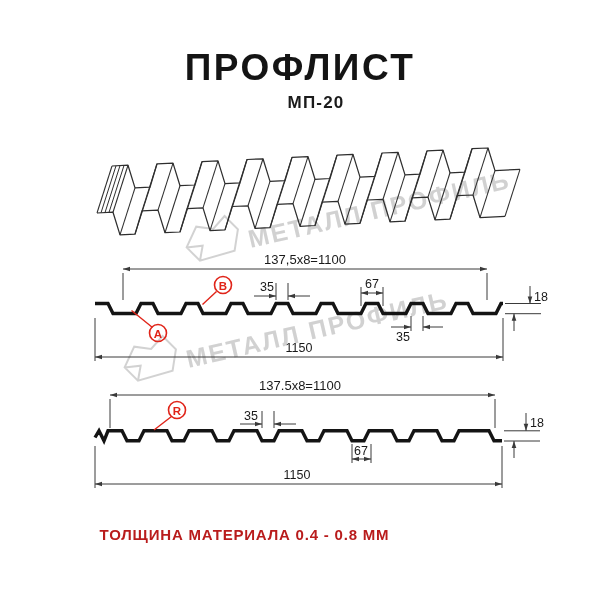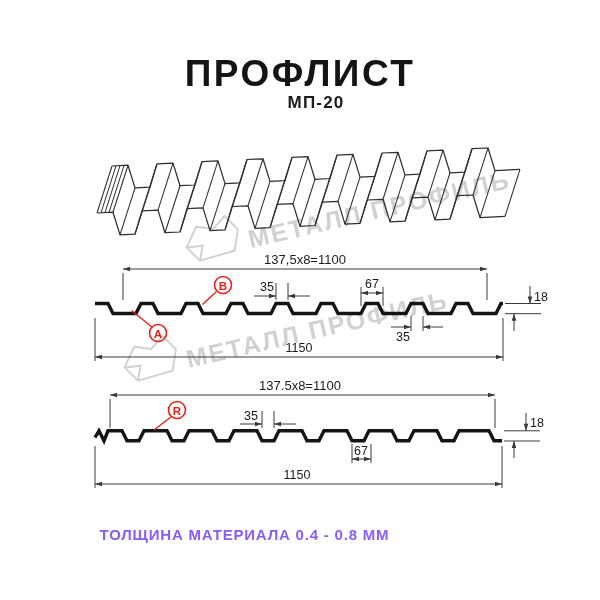--- a/index.html
+++ b/index.html
@@ -1,23 +1,23 @@
 <!DOCTYPE html>
 <html><head>
 <meta charset="utf-8">
 <style>
   html,body{margin:0;padding:0;background:#fff;}
   .stage{position:relative;width:600px;height:600px;background:#fff;overflow:hidden;
          font-family:"Liberation Sans",sans-serif;}
   .title{position:absolute;top:47px;left:0;width:600px;text-align:center;
-         font-size:37px;font-weight:800;letter-spacing:2.5px;color:#141414;margin-top:6px;}
+         font-size:37px;font-weight:800;letter-spacing:2.5px;color:#141414;}
   .subtitle{position:absolute;top:93px;left:16px;width:600px;text-align:center;
          font-size:17px;font-weight:600;letter-spacing:1.2px;color:#1b1b1b;}
   .footer{position:absolute;top:526px;left:0;width:489px;text-align:center;
-         font-size:15px;font-weight:600;letter-spacing:.8px;color:#8b5cf6;}
+         font-size:15px;font-weight:600;letter-spacing:.8px;color:#b91c1c;}
   svg.draw{position:absolute;left:0;top:0;}
   text.dim{font-size:12.5px;fill:#1a1a1a;}
   text.big{font-size:13px;}
   text.badge-letter{font-size:11.5px;font-weight:bold;fill:#e02419;}
   .wm-text{font-size:25px;font-weight:700;fill:#b4b4b4;opacity:.6;letter-spacing:2px;}
   .wm-shape{stroke:#b4b4b4;stroke-width:2;fill:none;opacity:.6;}
   .profile{stroke:#141414;stroke-width:3.4;fill:none;stroke-linejoin:miter;}
   .sketch{stroke:#2e2e2e;stroke-width:1.25;fill:none;stroke-linejoin:round;}
   .badge{stroke:#e02419;stroke-width:1.6;fill:none;}
   .leader{stroke:#e02419;stroke-width:1.4;}

